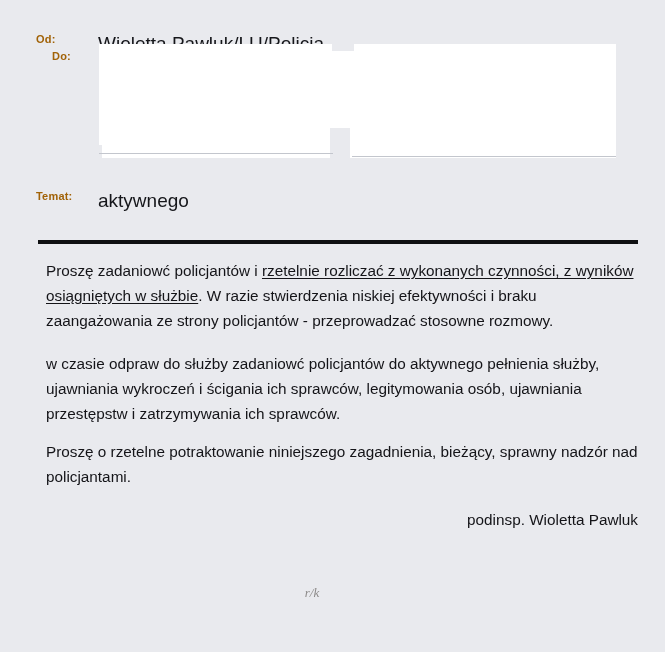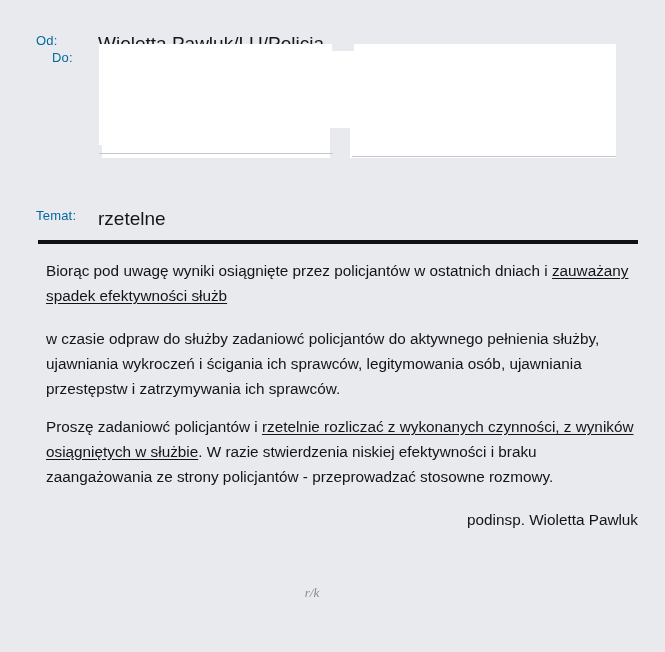--- a/index.html
+++ b/index.html
@@ -28,37 +28,37 @@
     top: 0;
     width: 665px;
     height: 225px;
   }
   .hdr-row {
     position: absolute;
     display: flex;
     align-items: flex-start;
   }
   .hdr-label {
-    font-weight: normal;
-    font-size: 13px;
+    font-weight: bold;
+    font-size: 11px;
     letter-spacing: 0.2px;
-    color: #0369a1;
+    color: #a16207;
   }
   .hdr-value {
     font-size: 19px;
     color: #15161a;
   }
 
   .row-od { left: 36px; top: 33px; }
   .row-od .hdr-label { width: 62px; }
   .row-do { left: 36px; top: 50px; }
   .row-do .hdr-label { width: 52px; padding-left: 16px; }
   .row-data { left: 36px; top: 168px; }
   .row-data .hdr-label { width: 62px; }
-  .row-temat { left: 36px; top: 208px; }
+  .row-temat { left: 36px; top: 190px; }
   .row-temat .hdr-label { width: 62px; }
 
   
   .redaction {
     position: absolute;
     background: #ffffff;
   }
   .red-1 {
     left: 99px;
     top: 44px;
@@ -160,36 +160,36 @@
     <div class="red-gapline"></div>
     <div class="red-notch notch-a"></div>
     <div class="red-notch notch-b"></div>
     <div class="red-notch notch-c"></div>
     <div class="red-edge" style="left:99px; top:153px; width:234px;"></div>
     <div class="red-edge" style="left:352px; top:156px; width:264px;"></div>
 
 
     <div class="hdr-row row-temat">
       <span class="hdr-label">Temat:</span>
-      <span class="hdr-value">rzetelne</span>
+      <span class="hdr-value">aktywnego</span>
     </div>
 
   </div>
 
   <div class="rule"></div>
 
   <div class="body">
 
-    <p class="para"><span>Biorąc pod uwagę wyniki osiągnięte przez policjantów w ostatnich dniach i </span><span class="u">zauważany spadek efektywności służb</span></p>
 
+
+    <p class="para"><span>Proszę zadaniowć policjantów i </span><span class="u">rzetelnie rozliczać z wykonanych czynności, z wyników osiągniętych w służbie</span><span>. W razie stwierdzenia niskiej efektywności i braku zaangażowania ze strony policjantów - przeprowadzać stosowne rozmowy.</span></p>
 
     <p class="para tight">w czasie odpraw do służby zadaniowć policjantów do aktywnego pełnienia służby, ujawniania wykroczeń i ścigania ich sprawców, legitymowania osób, ujawniania przestępstw i zatrzymywania ich sprawców.</p>
 
-    <p class="para"><span>Proszę zadaniowć policjantów i </span><span class="u">rzetelnie rozliczać z wykonanych czynności, z wyników osiągniętych w służbie</span><span>. W razie stwierdzenia niskiej efektywności i braku zaangażowania ze strony policjantów - przeprowadzać stosowne rozmowy.</span></p>
-
+    <p class="para">Proszę o rzetelne potraktowanie niniejszego zagadnienia, bieżący, sprawny nadzór nad policjantami.</p>
 
     <p class="sig">podinsp. Wioletta Pawluk</p>
 
   </div>
 
   <div class="scribble">r/k</div>
 
 </div>
 
 </body></html>

